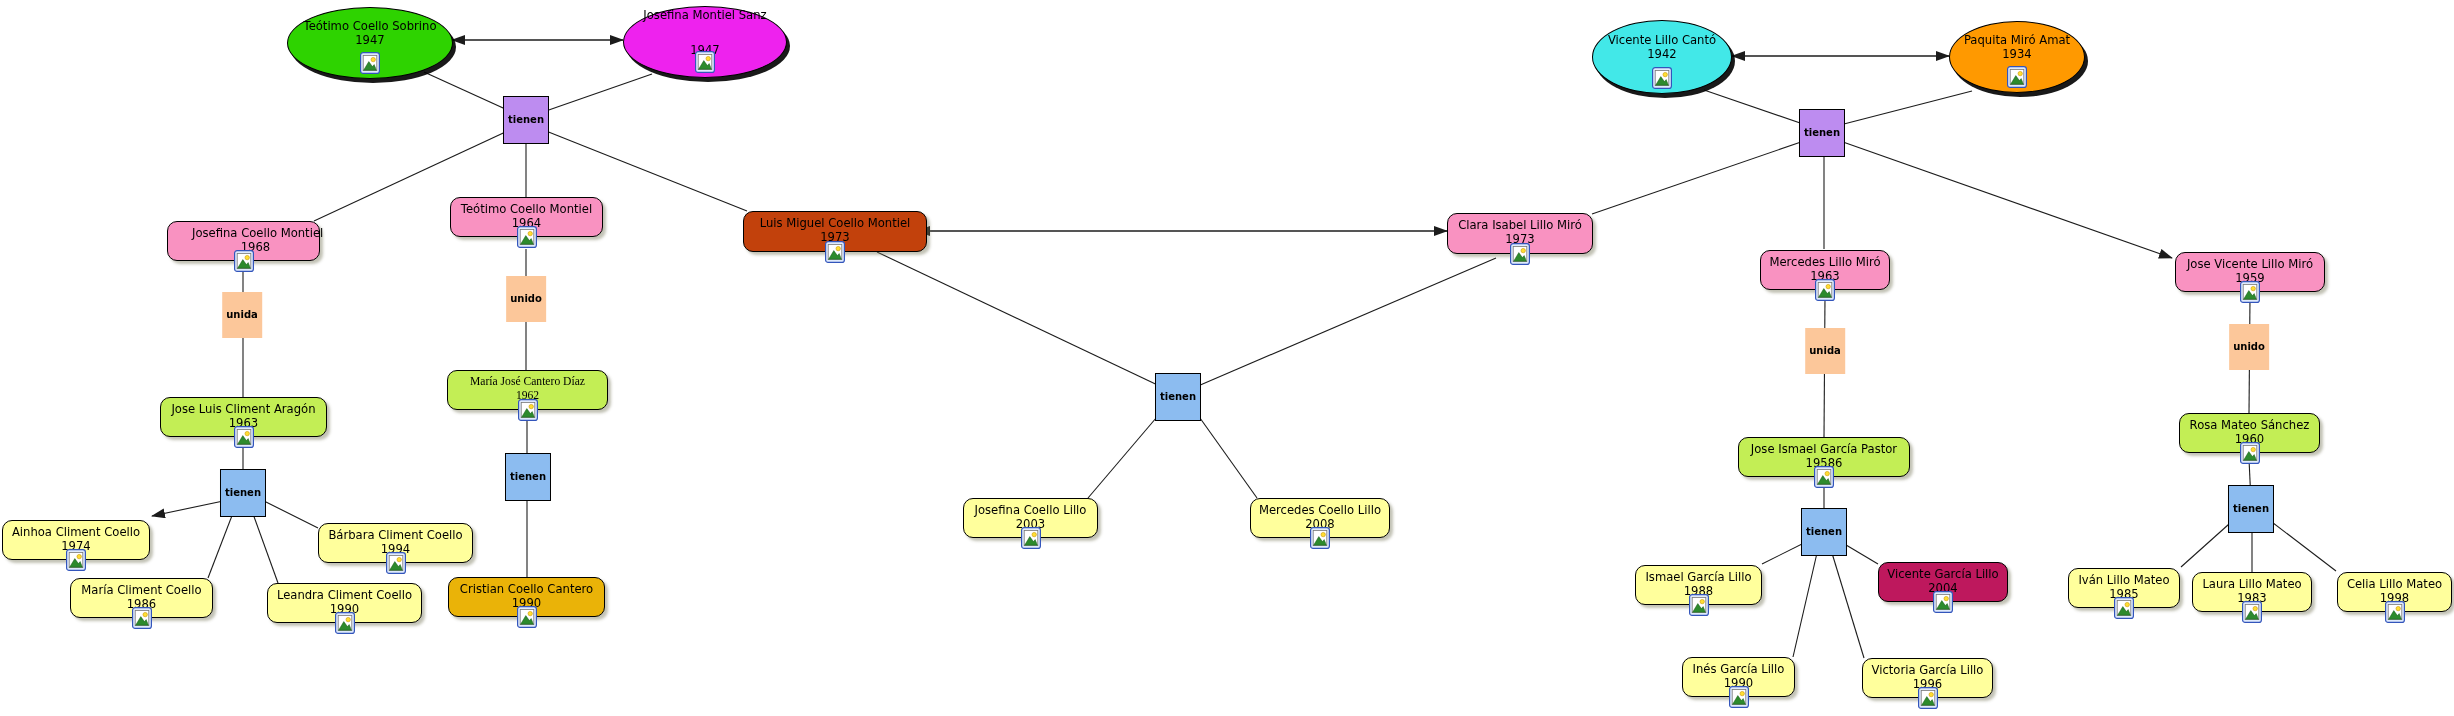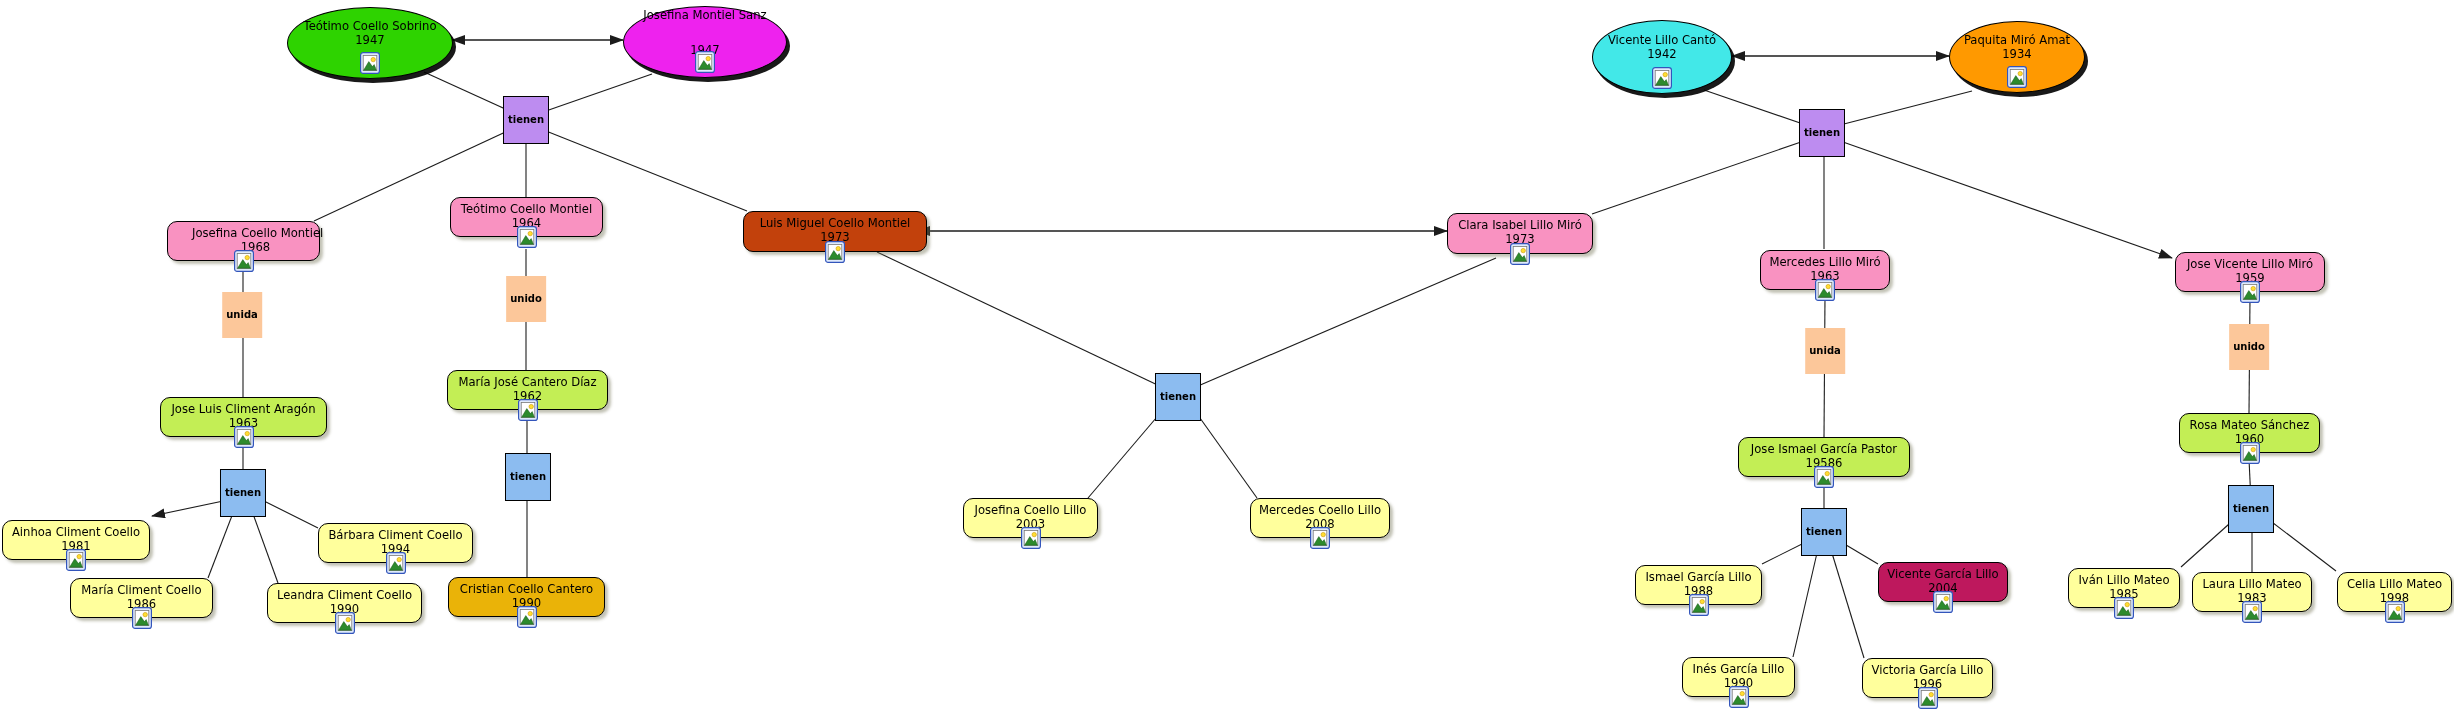--- a/index.html
+++ b/index.html
@@ -218,21 +218,21 @@
     <div class="year">1963</div>
     <span class="photo">
       <svg viewBox="0 0 20 22" xmlns="http://www.w3.org/2000/svg">
         <rect x="0.6" y="0.6" width="18.8" height="20.8" rx="2.5" fill="#dfeafc" stroke="#3355bb" stroke-width="1.2"></rect>
         <rect x="3.2" y="3.4" width="13.6" height="15.2" fill="#ffffff" stroke="#777777" stroke-width="0.8"></rect>
         <circle cx="13.2" cy="7.6" r="2.2" fill="#ffdd33" stroke="#cc9900" stroke-width="0.6"></circle>
         <path d="M3.6,18.2 L8.8,9.6 L12.4,14.6 L14.2,12.6 L16.4,18.2 Z" fill="#2d8a2d" stroke="#1c5c1c" stroke-width="0.5"></path>
       </svg>
     </span>
   </div>
-    <div class="node node--box" style="left: 447px; top: 370px; width: 161px; height: 40px; background: rgb(195, 238, 85);">
+    <div class="node node--box" style="left: 447px; top: 370px; width: 161px; height: 40px; background: rgb(195, 238, 85); font-family: Liberation Serif, serif;">
     <div class="name">María José Cantero Díaz</div>
     <div class="year">1962</div>
     <span class="photo">
       <svg viewBox="0 0 20 22" xmlns="http://www.w3.org/2000/svg">
         <rect x="0.6" y="0.6" width="18.8" height="20.8" rx="2.5" fill="#dfeafc" stroke="#3355bb" stroke-width="1.2"></rect>
         <rect x="3.2" y="3.4" width="13.6" height="15.2" fill="#ffffff" stroke="#777777" stroke-width="0.8"></rect>
         <circle cx="13.2" cy="7.6" r="2.2" fill="#ffdd33" stroke="#cc9900" stroke-width="0.6"></circle>
         <path d="M3.6,18.2 L8.8,9.6 L12.4,14.6 L14.2,12.6 L16.4,18.2 Z" fill="#2d8a2d" stroke="#1c5c1c" stroke-width="0.5"></path>
       </svg>
     </span>
@@ -256,21 +256,21 @@
       <svg viewBox="0 0 20 22" xmlns="http://www.w3.org/2000/svg">
         <rect x="0.6" y="0.6" width="18.8" height="20.8" rx="2.5" fill="#dfeafc" stroke="#3355bb" stroke-width="1.2"></rect>
         <rect x="3.2" y="3.4" width="13.6" height="15.2" fill="#ffffff" stroke="#777777" stroke-width="0.8"></rect>
         <circle cx="13.2" cy="7.6" r="2.2" fill="#ffdd33" stroke="#cc9900" stroke-width="0.6"></circle>
         <path d="M3.6,18.2 L8.8,9.6 L12.4,14.6 L14.2,12.6 L16.4,18.2 Z" fill="#2d8a2d" stroke="#1c5c1c" stroke-width="0.5"></path>
       </svg>
     </span>
   </div>
     <div class="node node--box" style="left: 2px; top: 520px; width: 148px; height: 40px; background: rgb(255, 255, 156);">
     <div class="name">Ainhoa Climent Coello</div>
-    <div class="year">1981</div>
+    <div class="year">1974</div>
     <span class="photo">
       <svg viewBox="0 0 20 22" xmlns="http://www.w3.org/2000/svg">
         <rect x="0.6" y="0.6" width="18.8" height="20.8" rx="2.5" fill="#dfeafc" stroke="#3355bb" stroke-width="1.2"></rect>
         <rect x="3.2" y="3.4" width="13.6" height="15.2" fill="#ffffff" stroke="#777777" stroke-width="0.8"></rect>
         <circle cx="13.2" cy="7.6" r="2.2" fill="#ffdd33" stroke="#cc9900" stroke-width="0.6"></circle>
         <path d="M3.6,18.2 L8.8,9.6 L12.4,14.6 L14.2,12.6 L16.4,18.2 Z" fill="#2d8a2d" stroke="#1c5c1c" stroke-width="0.5"></path>
       </svg>
     </span>
   </div>
     <div class="node node--box" style="left: 70px; top: 578px; width: 143px; height: 40px; background: rgb(255, 255, 156);">

